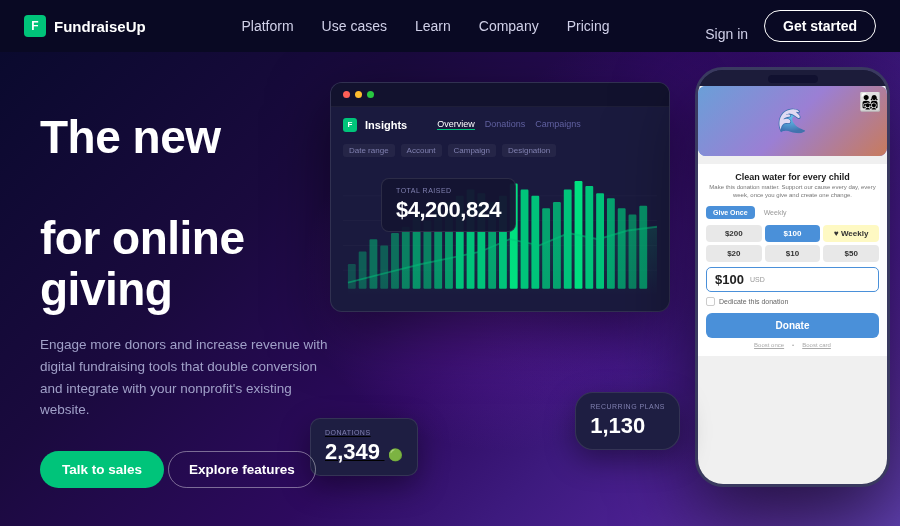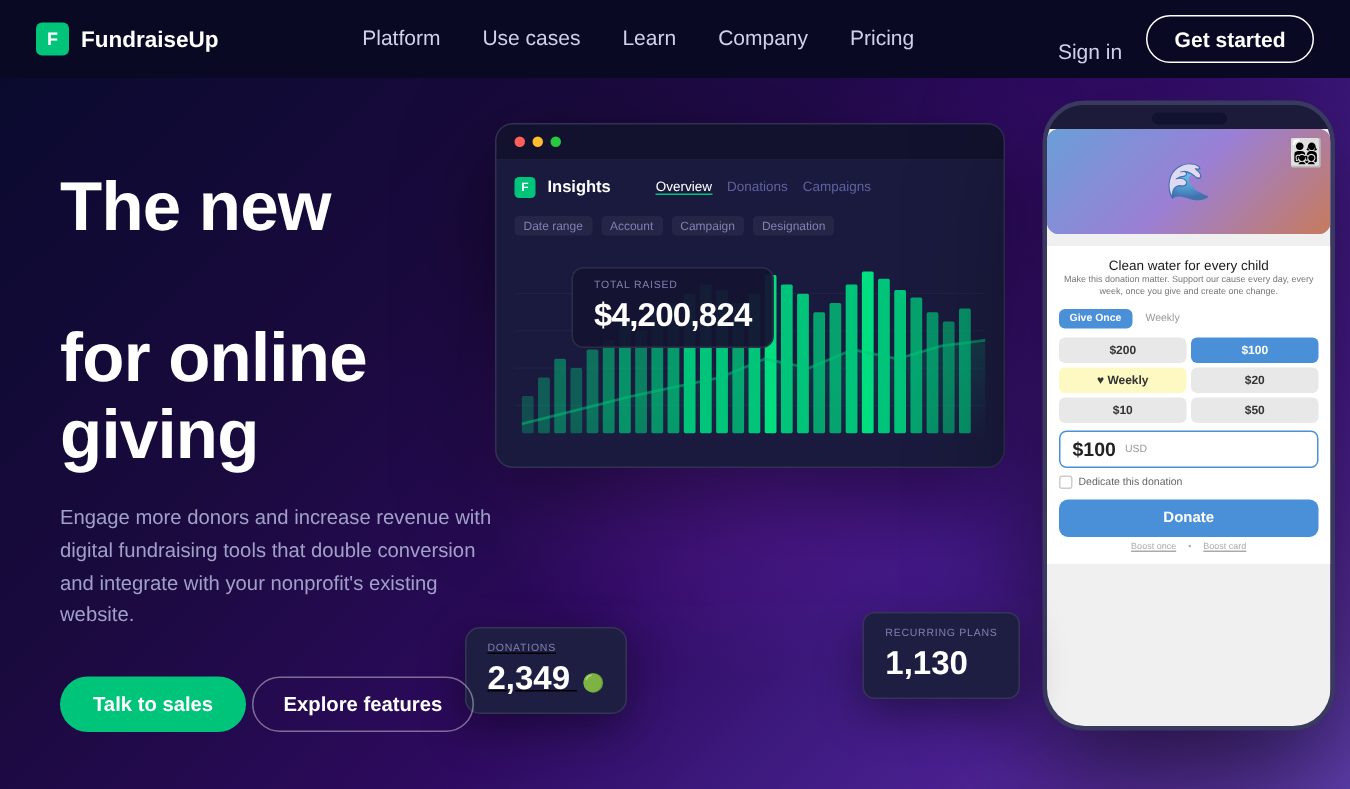--- a/index.html
+++ b/index.html
@@ -339,24 +339,24 @@
     .donations-icon {
       display: inline-block;
       margin-left: 4px;
       font-size: 12px;
     }
 
     
     .recurring-card {
       position: absolute;
       right: 220px;
-      bottom: 60px;
+      bottom: 76px;
       background: #1e1e42;
       border: 1px solid rgba(255,255,255,0.1);
-      border-radius: 8px;
+      border-radius: 18px;
       padding: 10px 14px;
       box-shadow: 0 10px 30px rgba(0,0,0,0.4);
     }
     .recurring-label {
       font-size: 7px;
       color: #8080b0;
       text-transform: uppercase;
       letter-spacing: 0.5px;
       margin-bottom: 3px;
     }
@@ -500,29 +500,29 @@
 
         <div class="phone-image-area">
 
           <div style="width:100%; height:100%; background:linear-gradient(135deg,#6a9fd8,#9b7fd4,#c87b5c); display:flex; align-items:center; justify-content:center; position:relative;">
             <div style="position:absolute; top:5px; right:5px; font-size:18px;">👨‍👩‍👧‍👦</div>
             <div style="font-size:24px; opacity:0.7;">🌊</div>
           </div>
         </div>
 
         <div style="background:#fff; padding:8px;">
-          <div style="font-size:9px; font-weight:400; color:#1a1a1a; text-align:center; margin-bottom:2px;">Clean water for every child</div>
+          <div style="font-size:9px; font-weight:700; color:#1a1a1a; text-align:center; margin-bottom:2px;">Clean water for every child</div>
           <div style="font-size:6px; color:#777; text-align:center; margin-bottom:6px; line-height:1.3;">Make this donation matter. Support our cause every day, every week, once you give and create one change.</div>
 
           <div style="display:flex; gap:4px; margin-bottom:6px;">
             <span style="background:#4a90d9; color:#fff; font-size:7px; padding:3px 7px; border-radius:4px; font-weight:600;">Give Once</span>
             <span style="color:#999; font-size:7px; padding:3px 5px;">Weekly</span>
           </div>
 
-          <div style="display:grid; grid-template-columns:1fr 1fr; gap:3px; margin-bottom:5px;">
+          <div style="display:grid; grid-template-columns:1fr 1fr 1fr; gap:3px; margin-bottom:5px;">
             <div style="background:#e8e8e8; border-radius:4px; padding:4px; text-align:center; font-size:8px; font-weight:600; color:#333;">$200</div>
             <div style="background:#4a90d9; border-radius:4px; padding:4px; text-align:center; font-size:8px; font-weight:600; color:#fff;">$100</div>
             <div style="background:#fef9c3; border-radius:4px; padding:4px; text-align:center; font-size:8px; font-weight:600; color:#333;">♥ Weekly</div>
             <div style="background:#e8e8e8; border-radius:4px; padding:4px; text-align:center; font-size:8px; font-weight:600; color:#333;">$20</div>
             <div style="background:#e8e8e8; border-radius:4px; padding:4px; text-align:center; font-size:8px; font-weight:600; color:#333;">$10</div>
             <div style="background:#e8e8e8; border-radius:4px; padding:4px; text-align:center; font-size:8px; font-weight:600; color:#333;">$50</div>
           </div>
 
           <div style="background:#fff; border:1.5px solid #4a90d9; border-radius:5px; padding:4px 8px; display:flex; align-items:center; gap:2px; margin-bottom:5px;">
             <span style="font-size:13px; font-weight:800; color:#222;">$100</span>

